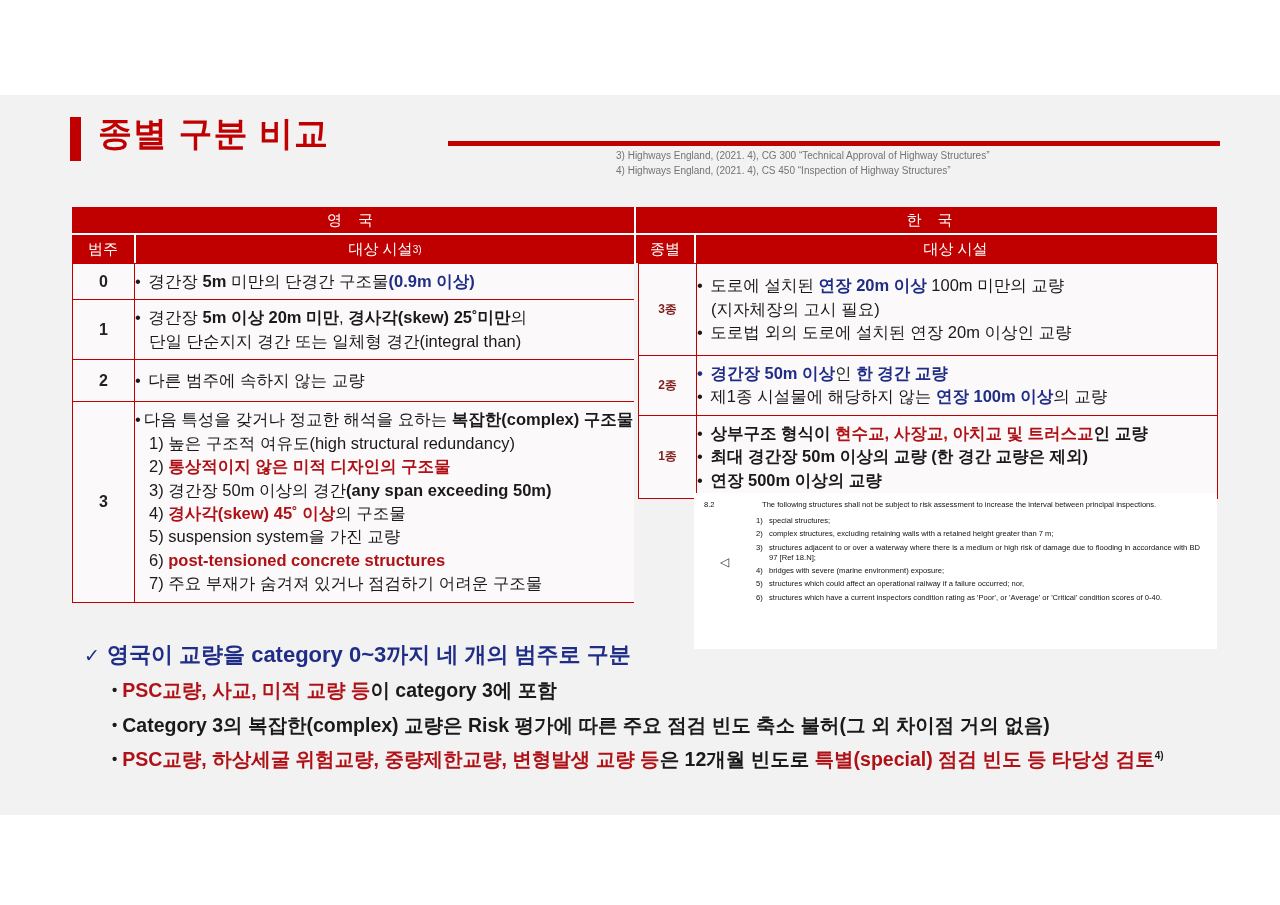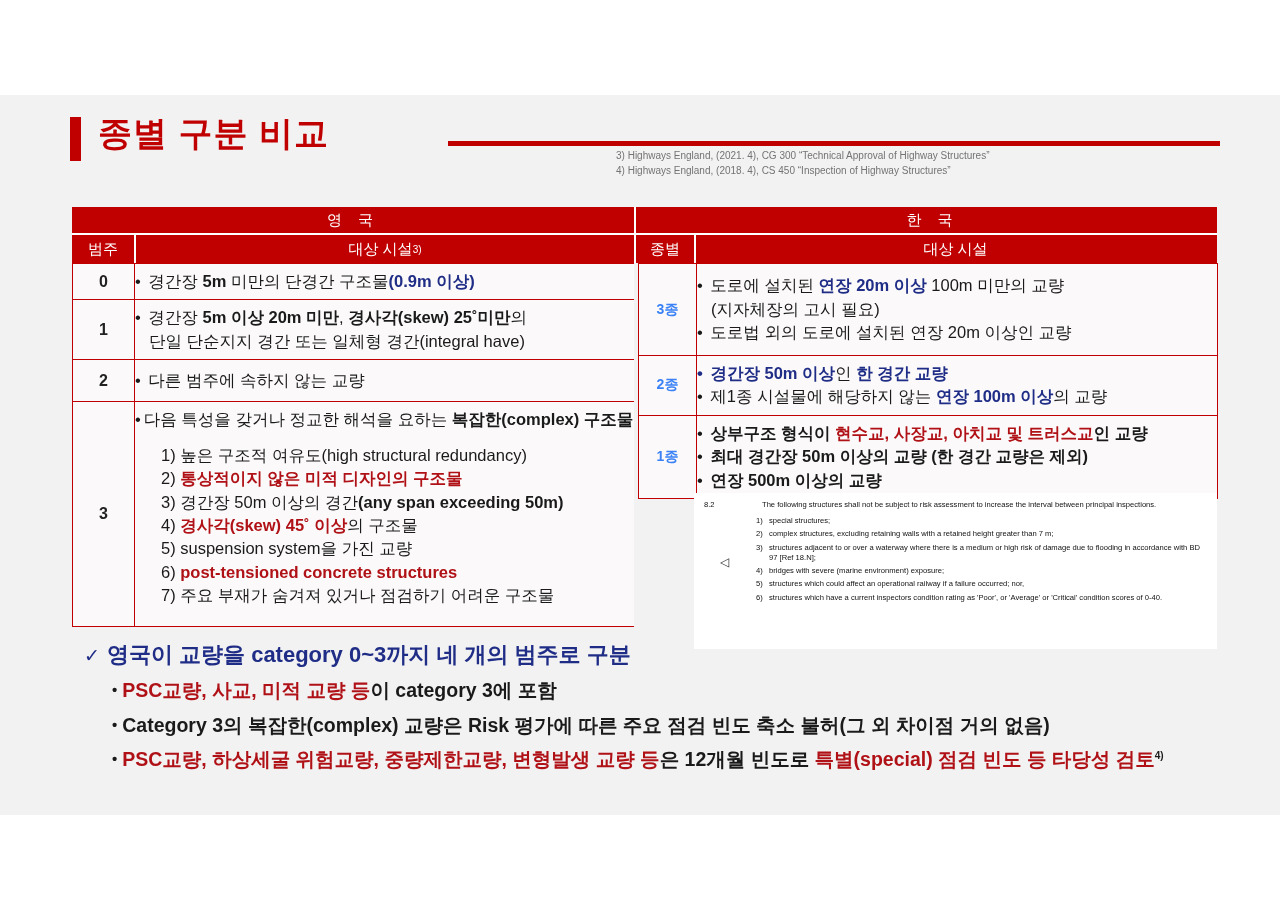--- a/index.html
+++ b/index.html
@@ -109,33 +109,33 @@
   }
   .cat-cell {
     text-align: center;
     font-weight: bold;
     font-size: 16px;
     color: #222;
   }
   .kr-cat-cell {
     text-align: center;
     font-weight: bold;
-    font-size: 14px;
-    color: #3b82f6;
+    font-size: 12px;
+    color: #7f1d1d;
   }
   .body-cell {
     padding-left: 10px;
     padding-right: 6px;
     font-size: 16.5px;
     color: #1a1a1a;
     line-height: 1.42;
   }
   .body-cell .li { display: block; white-space: nowrap; }
   .body-cell .li .bul { margin-right: 3px; }
-  .num-list { margin: 12px; padding: 0 0 0 14px; }
+  .num-list { margin: 0; padding: 0 0 0 14px; }
   .num-list .li { white-space: nowrap; }
 
   .b { font-weight: bold; }
   .blue { color: #1F2D87; font-weight: bold; }
   .red { color: #B01116; font-weight: bold; }
   .reg { font-weight: normal; }
   .sup { font-size: 10px; vertical-align: super; }
 
   
   .doc {
@@ -190,21 +190,21 @@
 <body>
 
 <div class="slide">
 
   <div class="title-bar"></div>
   <div class="title-text">종별 구분 비교</div>
   <div class="title-rule"></div>
 
   <div class="refs">
     <div>3) Highways England, (2021. 4), CG 300 “Technical Approval of Highway Structures”</div>
-    <div>4) Highways England, (2018. 4), CS 450 “Inspection of Highway Structures”</div>
+    <div>4) Highways England, (2021. 4), CS 450 “Inspection of Highway Structures”</div>
   </div>
 
   <div class="tbl">
 
     <div class="hdr-row">
       <div class="hdr-cell hdr-top" style="width:562px;">영 국</div>
       <div class="white-div-v"></div>
       <div class="hdr-cell hdr-top" style="width:581px;padding-left:12px;">한 국</div>
     </div>
     <div class="white-div-h"></div>
@@ -234,21 +234,21 @@
               <tr style="height: 36px;">
                 <td class="cat-cell">0</td>
                 <td class="body-cell">
                   <span class="li"><span class="bul">•</span> 경간장 <span class="b">5m</span> 미만의 단경간 구조물<span class="blue">(0.9m 이상)</span></span>
                 </td>
               </tr>
               <tr style="height: 58px;">
                 <td class="cat-cell">1</td>
                 <td class="body-cell">
                   <span class="li"><span class="bul">•</span> 경간장 <span class="b">5m 이상 20m 미만</span>, <span class="b">경사각(skew) 25˚미만</span>의</span>
-                  <span class="li" style="padding-left:14px">단일 단순지지 경간  또는 일체형 경간<span class="reg">(integral have)</span></span>
+                  <span class="li" style="padding-left:14px">단일 단순지지 경간  또는 일체형 경간<span class="reg">(integral than)</span></span>
                 </td>
               </tr>
               <tr style="height: 42px;">
                 <td class="cat-cell">2</td>
                 <td class="body-cell">
                   <span class="li"><span class="bul">•</span> 다른 범주에 속하지 않는 교량</span>
                 </td>
               </tr>
               <tr style="height: 160px;">
                 <td class="cat-cell">3</td>

